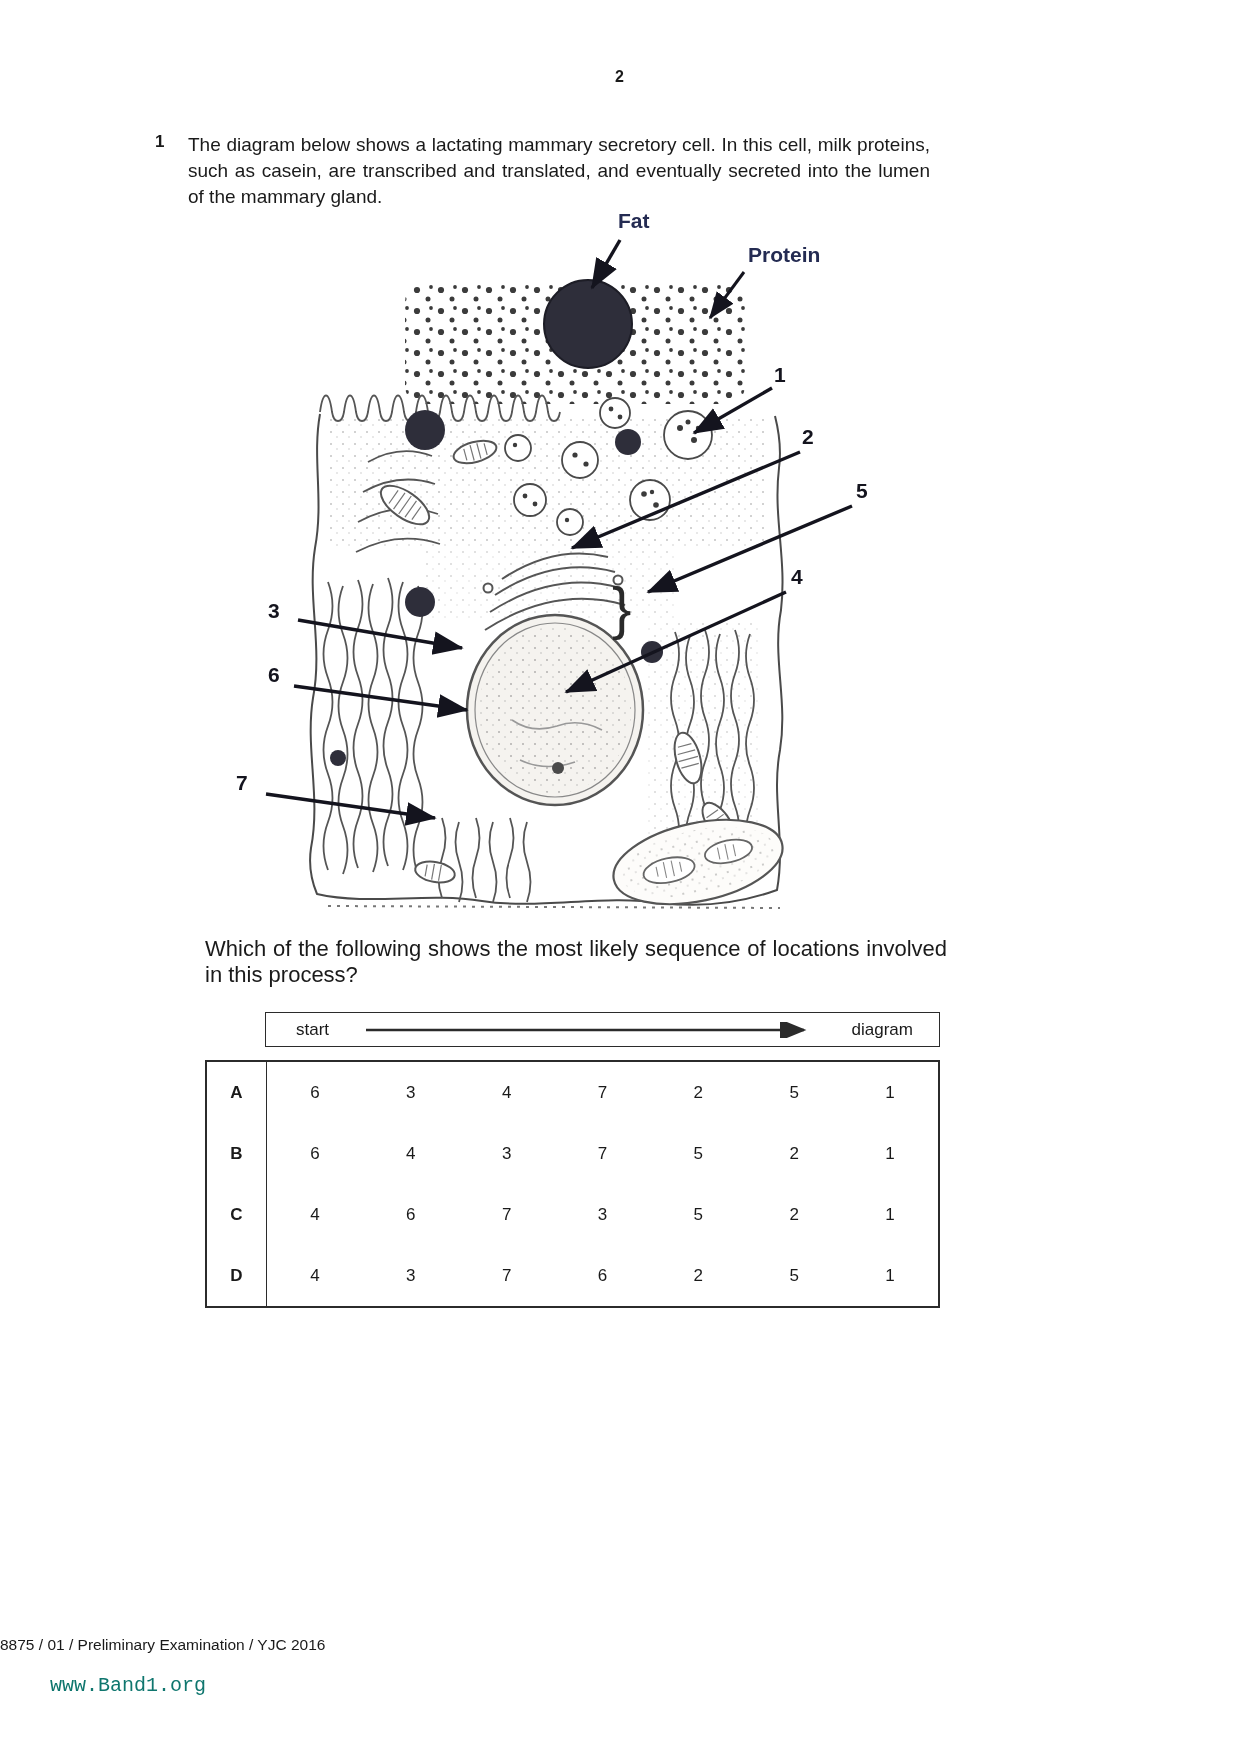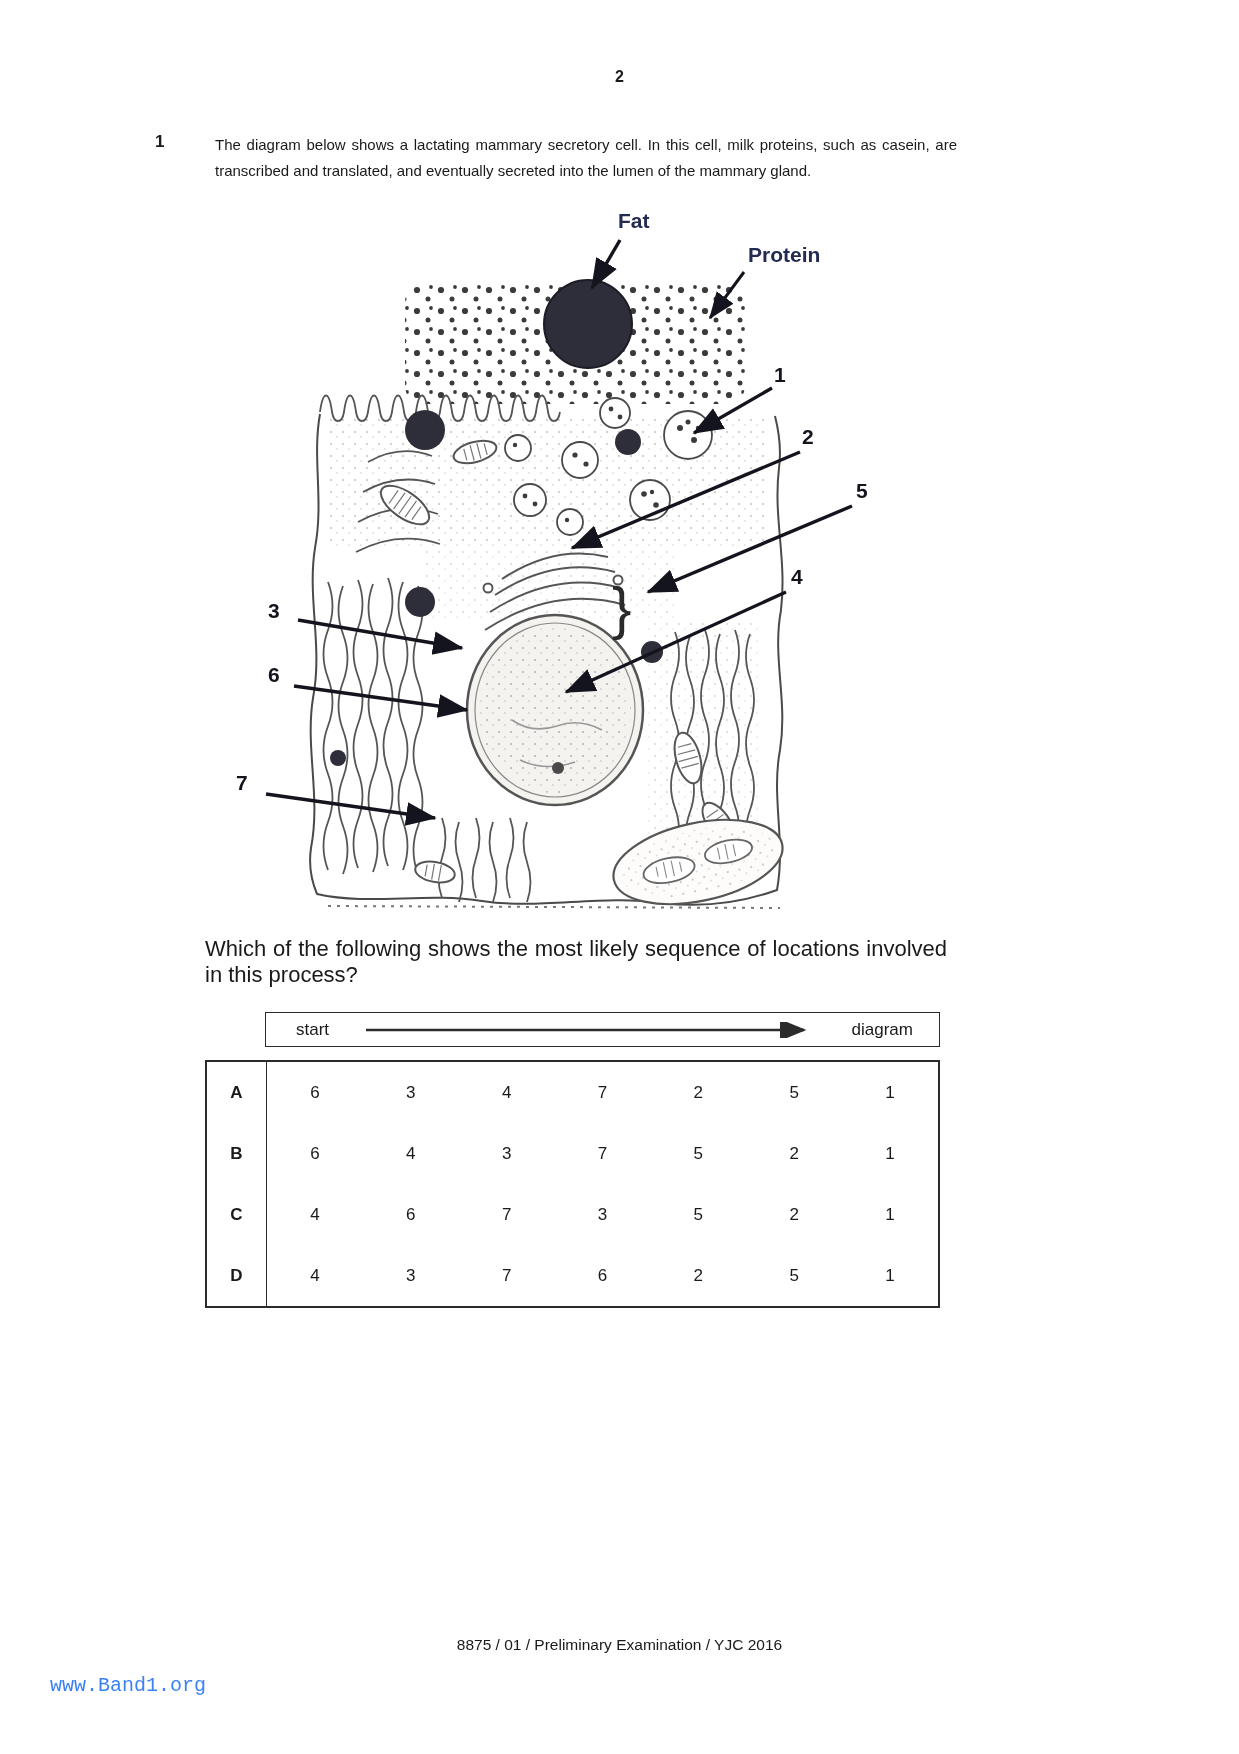--- a/index.html
+++ b/index.html
@@ -4,41 +4,41 @@
 <style>
   * { margin:0; padding:0; box-sizing:border-box; }
   html,body { background:#ffffff; }
   .page {
     position:relative; width:1239px; height:1754px; background:#ffffff;
     font-family:"Liberation Sans", sans-serif; color:#1a1a1a; overflow:hidden;
   }
   .page-number { position:absolute; top:68px; left:0; width:100%; text-align:center;
     font-size:16px; font-weight:bold; }
   .q-num { position:absolute; left:155px; top:132px; font-size:17px; font-weight:bold; }
-  .q-text { position:absolute; left:215px; top:132px; width:742px; font-size:15px;
+  .q-text { position:absolute; left:188px; top:132px; width:742px; font-size:19px;
     line-height:26px; text-align:justify; }
   .q-prompt { position:absolute; left:205px; top:936px; width:742px; font-size:22px;
     line-height:26px; text-align:justify; }
   .diagram { position:absolute; left:220px; top:200px; width:670px; height:724px; }
   .diagram svg text.ptr { font-family:"Liberation Sans", sans-serif; font-size:21px; font-weight:bold; fill:#14141e; }
   .diagram svg text.lbl { font-family:"Liberation Sans", sans-serif; font-size:21px; font-weight:bold; fill:#242b52; }
   .diagram svg text.brace { font-family:"Liberation Sans", sans-serif; font-size:58px; fill:#2a2a2a; font-weight:normal; }
   .tbl-header { position:absolute; left:265px; top:1012px; width:675px; height:35px;
     border:1.6px solid #2b2b2b; display:flex; align-items:center; justify-content:space-between;
     padding:0 26px 0 30px; font-size:17px; background:#fff; }
   .header-arrow { width:452px; height:16px; }
   .tbl-body { position:absolute; left:205px; top:1060px; width:735px; height:248px;
     border:2px solid #2b2b2b; display:grid; grid-template-columns:60px repeat(7,1fr);
     grid-auto-rows:1fr; font-size:17px; background:#fff; }
   .opt-cell { display:flex; align-items:center; justify-content:center; font-weight:bold;
     border-right:1.6px solid #2b2b2b; }
   .val-cell { display:flex; align-items:center; justify-content:center; }
-  .footer { position:absolute; top:1636px; left:0; width:100%; text-align:center; font-size:15.5px; }
+  .footer { position:absolute; top:1636px; left:0; width:100%; text-align:left; font-size:15.5px; }
   .watermark { position:absolute; left:50px; top:1674px; font-family:"Liberation Mono", monospace;
-    font-size:20px; color:#3b82f6; }
+    font-size:20px; color:#0f766e; }
 </style>
 </head>
 <body>
 
 <div class="page">
 
   <div class="page-number">2</div>
 
   <div class="q-num">1</div>
   <div class="q-text">The diagram below shows a lactating mammary secretory cell. In this cell, milk proteins, such as casein, are transcribed and translated, and eventually secreted into the lumen of the mammary gland.</div>

